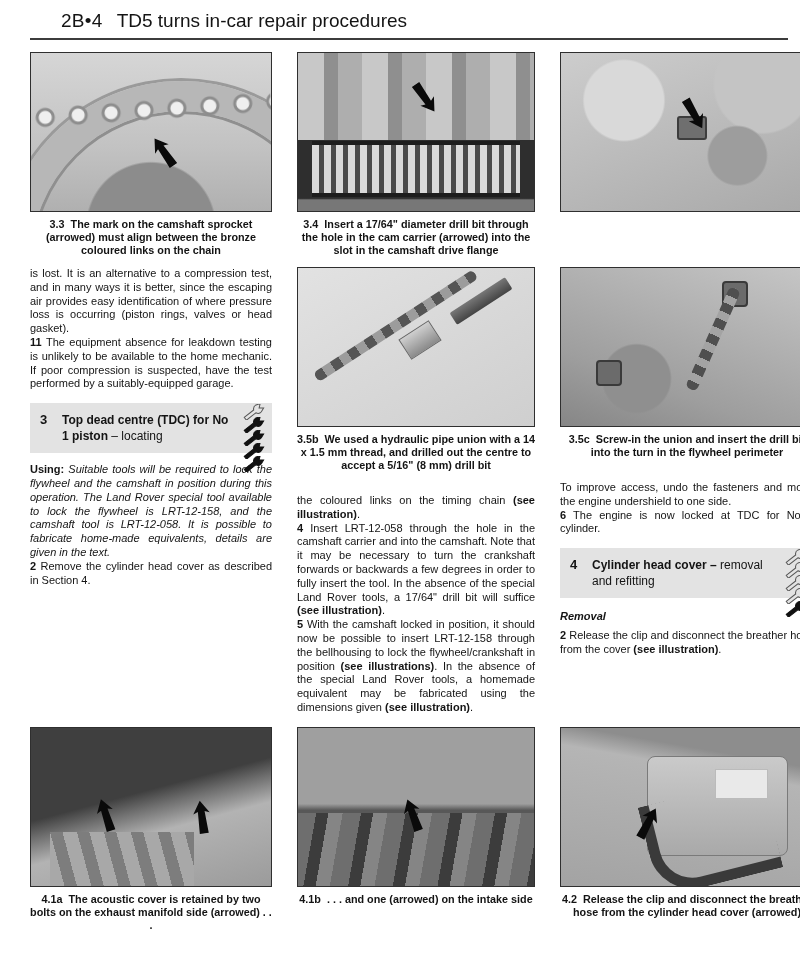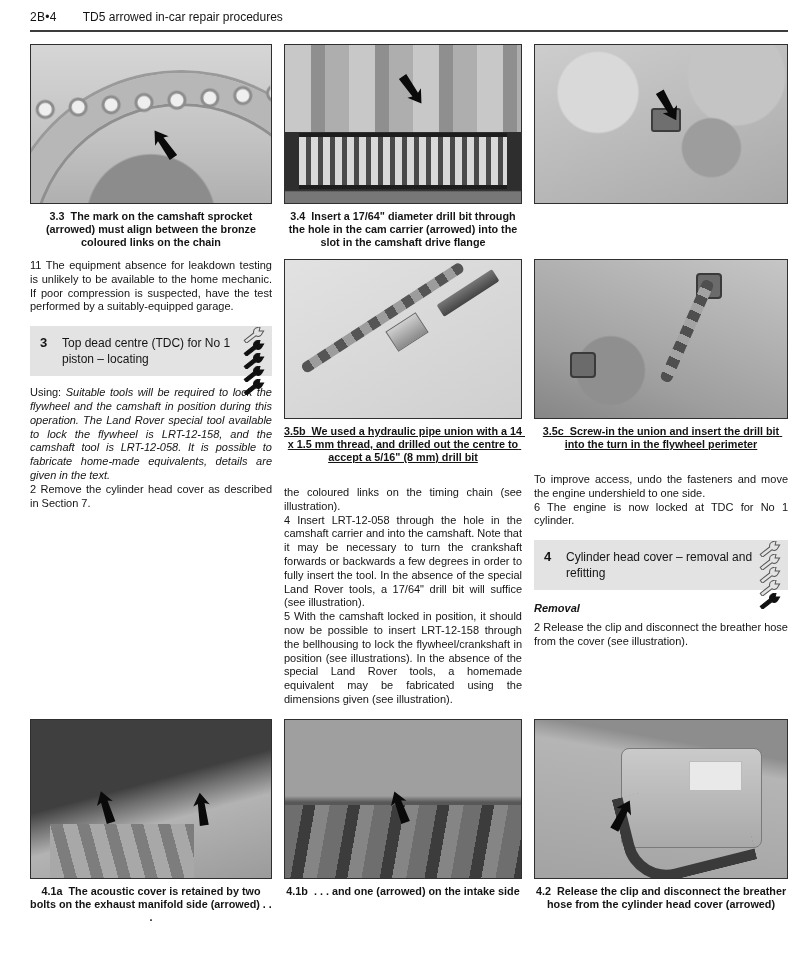--- a/index.html
+++ b/index.html
@@ -1,25 +1,25 @@
 <!DOCTYPE html>
 <html><head>
 <meta charset="utf-8">
 <style>
   html,body{margin:0;padding:0;background:#fff;}
   body{width:800px;height:967px;overflow:hidden;font-family:"Liberation Sans",sans-serif;color:#141414;}
   .page{box-sizing:border-box;width:800px;height:967px;padding:8px 12px 0 30px;}
 
   
-  .hdr{display:flex;align-items:baseline;gap:26px;font-size:12px;padding-top:2px;}
+  .hdr{display:flex;align-items:baseline;gap:14px;font-size:19px;padding-top:2px;margin-left:31px;}
   .hdr .ref{letter-spacing:.3px;}
   .rule{border:0;border-top:2px solid #3c3c3c;margin:6px 0 0 0;}
 
   
-  .row3{display:grid;grid-template-columns:242px 238px 254px;column-gap:12px;}
+  .row3{display:grid;grid-template-columns:242px 238px 254px;column-gap:25px;}
   .photo-row{margin-top:12px;}
   .content-row{margin-top:10px;align-items:start;}
 
   
   .photo{position:relative;height:158px;border:1px solid #2f2f2f;overflow:hidden;background:#c9c9c9;}
   .arrow{position:absolute;width:30px;height:34px;}
   .arrow path{fill:#0a0a0a;}
 
   .ph-33{background:radial-gradient(circle at 50% 110%, #8c8c8c 0 30%, transparent 31%),linear-gradient(180deg,#d6d6d6,#c2c2c2 60%,#b0b0b0);}
   .chain-arc{position:absolute;left:-30px;top:28px;width:300px;height:300px;border-radius:50%;border:30px solid #b7b7b7;box-shadow:inset 0 0 0 3px #8f8f8f,0 0 0 3px #9a9a9a;}
@@ -43,45 +43,45 @@
   .ph-42{background:linear-gradient(190deg,#8d8d8d 0 20%,#b5b5b5 30%,#a3a3a3);}
   .cover-box{position:absolute;right:10%;top:18%;width:55%;height:62%;background:linear-gradient(180deg,#cacaca,#a9a9a9);border-radius:8px;border:1px solid #7a7a7a;}
   .label-patch{position:absolute;right:18%;top:26%;width:20%;height:18%;background:#e9e9e9;border:1px solid #bbb;}
   .hose{position:absolute;left:34%;top:40%;width:46%;height:52%;border:0;border-left:11px solid #3a3a3a;border-bottom:11px solid #3a3a3a;border-bottom-left-radius:44px;transform:rotate(-14deg);}
 
   
   .caption{font-weight:bold;font-size:10.8px;line-height:13px;text-align:center;margin-top:6px;white-space:pre-wrap;}
 
   
   .col p{margin:0;font-size:11px;line-height:13.8px;text-align:justify;}
-  .seg-b{font-weight:normal;}
+  .seg-b{font-weight:bold;}
   .seg-i{font-style:italic;}
   .note{margin-top:4px !important;}
 
   
   .secbox{position:relative;background:#e3e3e3;margin:12px 0 10px 0;padding:9px 34px 9px 8px;min-height:46px;box-sizing:border-box;}
   .secbox .num{position:absolute;left:10px;top:9px;font-weight:bold;font-size:13px;}
   .secbox .title{margin-left:24px;font-size:12px;line-height:16px;}
   .spanners{position:absolute;right:5px;top:4px;width:26px;}
   .spanners svg{display:block;margin:-3px 0;}
   .sp-f{fill:#111;stroke:#111;stroke-width:1;}
   .sp-o{fill:#e3e3e3;stroke:#555;stroke-width:1;}
 
   .removal{font-size:16px;font-weight:bold;font-style:italic;margin:12px 0 5px 0 !important;text-align:left !important;}
-  .mid-col .caption, .right-col .caption{margin-bottom:22px;text-decoration:underline;}
+  .mid-col .caption, .right-col .caption{margin-bottom:22px;}
   .after-photo{margin-top:6px !important;}
 </style>
 </head>
 <body>
 
 <div class="page">
 
   <div class="hdr">
     <span class="ref">2B•4</span>
-    <span class="title">TD5 arrowed in-car repair procedures</span>
+    <span class="title">TD5 turns in-car repair procedures</span>
   </div>
   <hr class="rule">
 
   <div class="row3 photo-row">
     <div>
       <div class="photo ph-33">
         <div class="chain-arc"></div>
         <div class="chain-dots"></div>
         <svg class="arrow" style="left:118px;top:82px;transform:rotate(-35deg);" viewBox="0 0 40 44">
             <path d="M20 0 L31 17 L24.5 14.5 L26 44 L14 44 L15.5 14.5 L9 17 Z"></path>
@@ -105,20 +105,21 @@
         <svg class="arrow" style="left:118px;top:44px;transform:rotate(150deg);" viewBox="0 0 40 44">
             <path d="M20 0 L31 17 L24.5 14.5 L26 44 L14 44 L15.5 14.5 L9 17 Z"></path>
           </svg>
       </div>
     </div>
   </div>
 
   <div class="row3 content-row">
 
     <div class="col left-col">
+      <p><span>is lost. It is an alternative to a compression test, and in many ways it is better, since the escaping air provides easy identification of where pressure loss is occurring (piston rings, valves or head gasket).</span></p>
       <p><span class="seg-b">11</span><span> The equipment absence for leakdown testing is unlikely to be available to the home mechanic. If poor compression is suspected, have the test performed by a suitably-equipped garage.</span></p>
 
       <div class="secbox">
         <span class="num">3</span>
         <div class="title"><span class="seg-b">Top dead centre (TDC) for No 1 piston</span><span> – locating</span></div>
         <div class="spanners">
           <svg width="26" height="16" viewBox="0 0 26 16">
               <g transform="rotate(-38 13 8)">
                 <path class="sp-o" d="M2 6.2 H14 C15 4.2 17 3.2 19 3.7 L23 5.2 19.5 8 23 10.8 19 12.3 C17 12.8 15 11.8 14 9.8 H2 Z"></path>
               </g>
@@ -140,21 +141,21 @@
             </svg>
           <svg width="26" height="16" viewBox="0 0 26 16">
               <g transform="rotate(-38 13 8)">
                 <path class="sp-f" d="M2 6.2 H14 C15 4.2 17 3.2 19 3.7 L23 5.2 19.5 8 23 10.8 19 12.3 C17 12.8 15 11.8 14 9.8 H2 Z"></path>
               </g>
             </svg>
         </div>
       </div>
 
       <p class="note"><span class="seg-b">Using: </span><span class="seg-i">Suitable tools will be required to lock the flywheel and the camshaft in position during this operation. The Land Rover special tool available to lock the flywheel is LRT-12-158, and the camshaft tool is LRT-12-058. It is possible to fabricate home-made equivalents, details are given in the text.</span></p>
-      <p><span class="seg-b">2</span><span> Remove the cylinder head cover as described in Section 7.</span></p>
+      <p><span class="seg-b">2</span><span> Remove the cylinder head cover as described in Section 4.</span></p>
     </div>
 
     <div class="col mid-col">
       <div class="photo ph-35b">
         <div class="drill"></div>
         <div class="union-nut"></div>
         <div class="drill-shank"></div>
       </div>
       <div class="caption">3.5b  We used a hydraulic pipe union with a 14 x 1.5 mm thread, and drilled out the centre to accept a 5/16" (8 mm) drill bit</div>
       <p class="after-photo"><span>the coloured links on the timing chain </span><span class="seg-b">(see illustration)</span><span>.</span></p>

